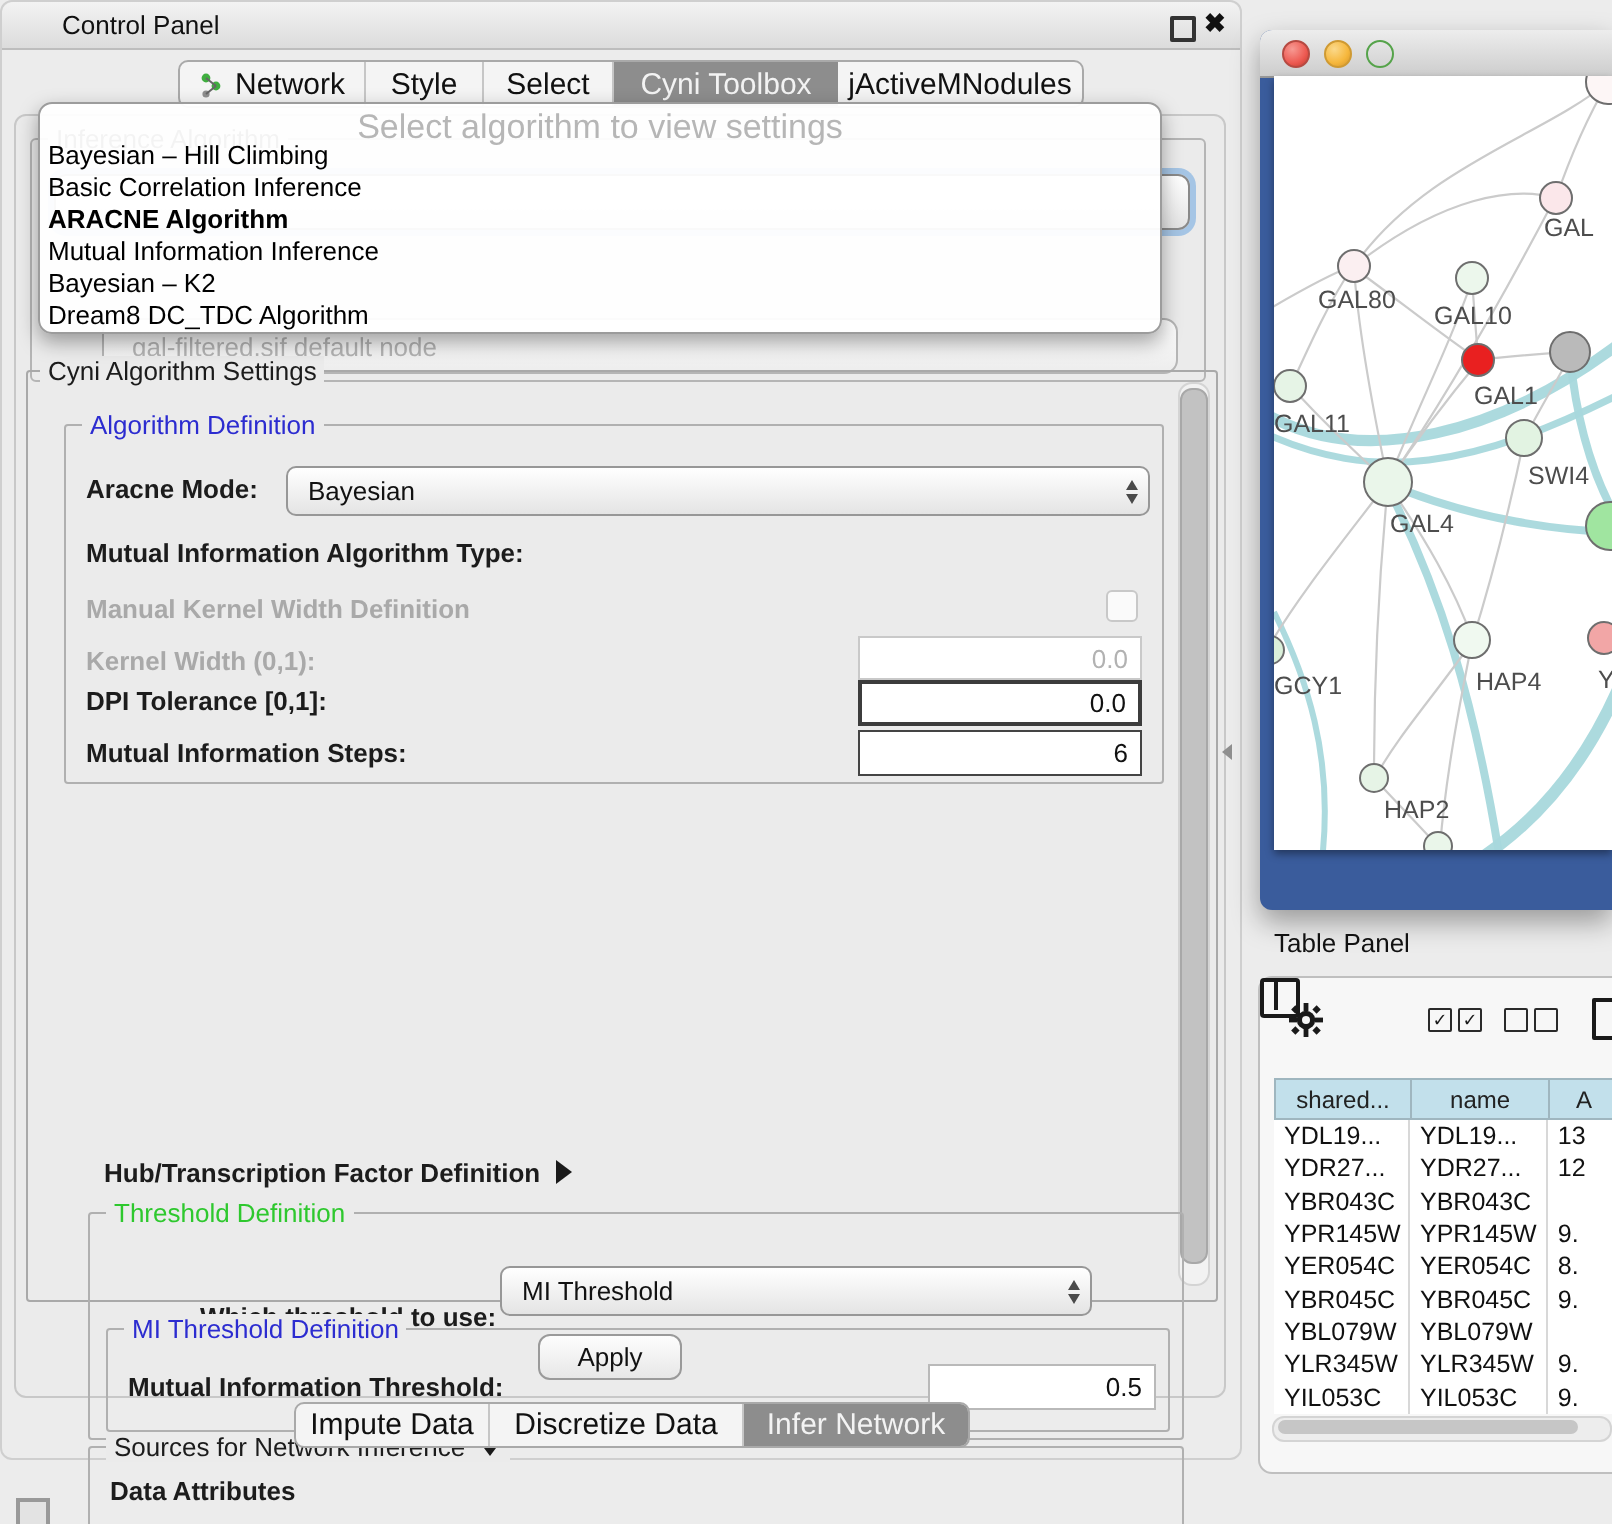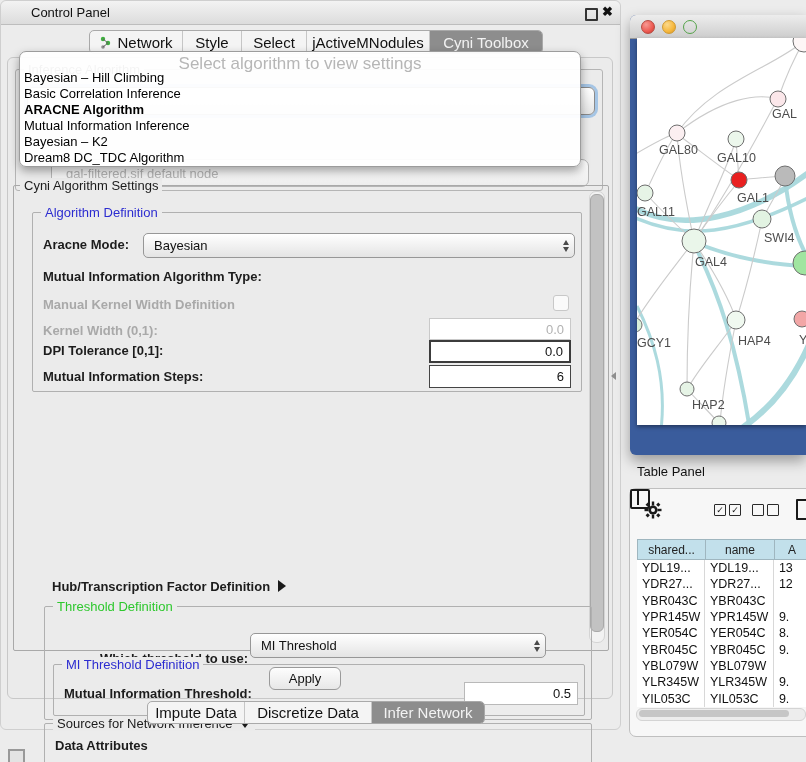--- a/index.html
+++ b/index.html
@@ -124,25 +124,25 @@
           <line x1="9" y1="7" x2="4" y2="11" stroke="#666" stroke-width="1"></line>
         </svg>
       <span>Network</span>
     </div>
     <div class="tab" style="width:58px;">
         <span>Style</span>
       </div>
     <div class="tab" style="width:64px;">
         <span>Select</span>
       </div>
+    <div class="tab selected" style="width:112px;">
+        <span>Cyni Toolbox</span>
+      </div>
     <div class="tab" style="width:122px;">
         <span>jActiveMNodules</span>
-      </div>
-    <div class="tab selected" style="width:112px;">
-        <span>Cyni Toolbox</span>
       </div>
   </div>
 
   <div class="abs" id="content-frame"></div>
 
   <div class="abs" id="inference-group">
     <span class="group-title">Inference Algorithm</span>
   </div>
   <div class="abs" id="combo-behind-a"></div>
   <div class="abs" id="combo-behind-b">

